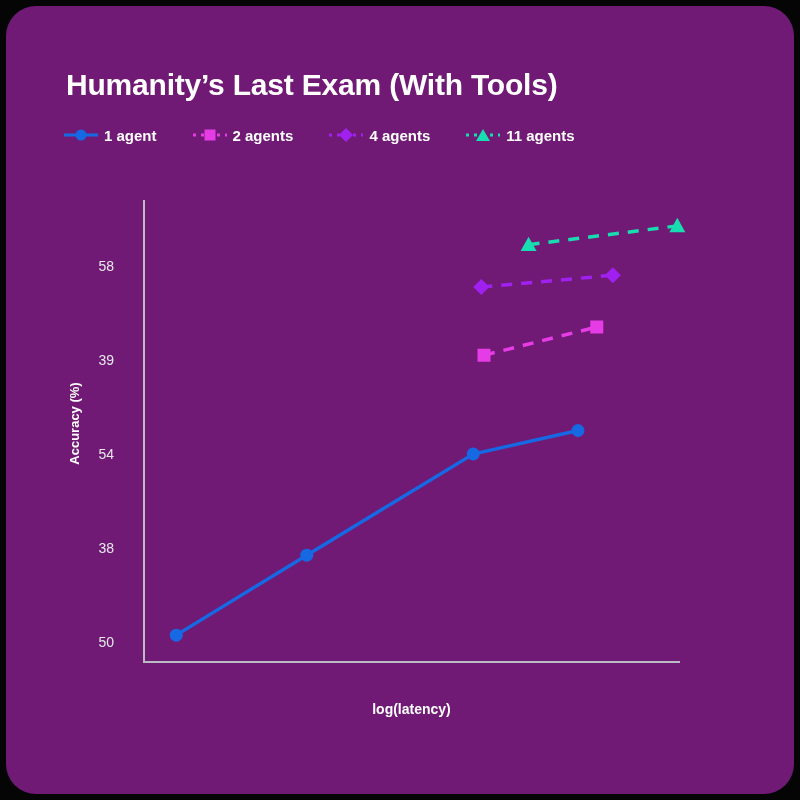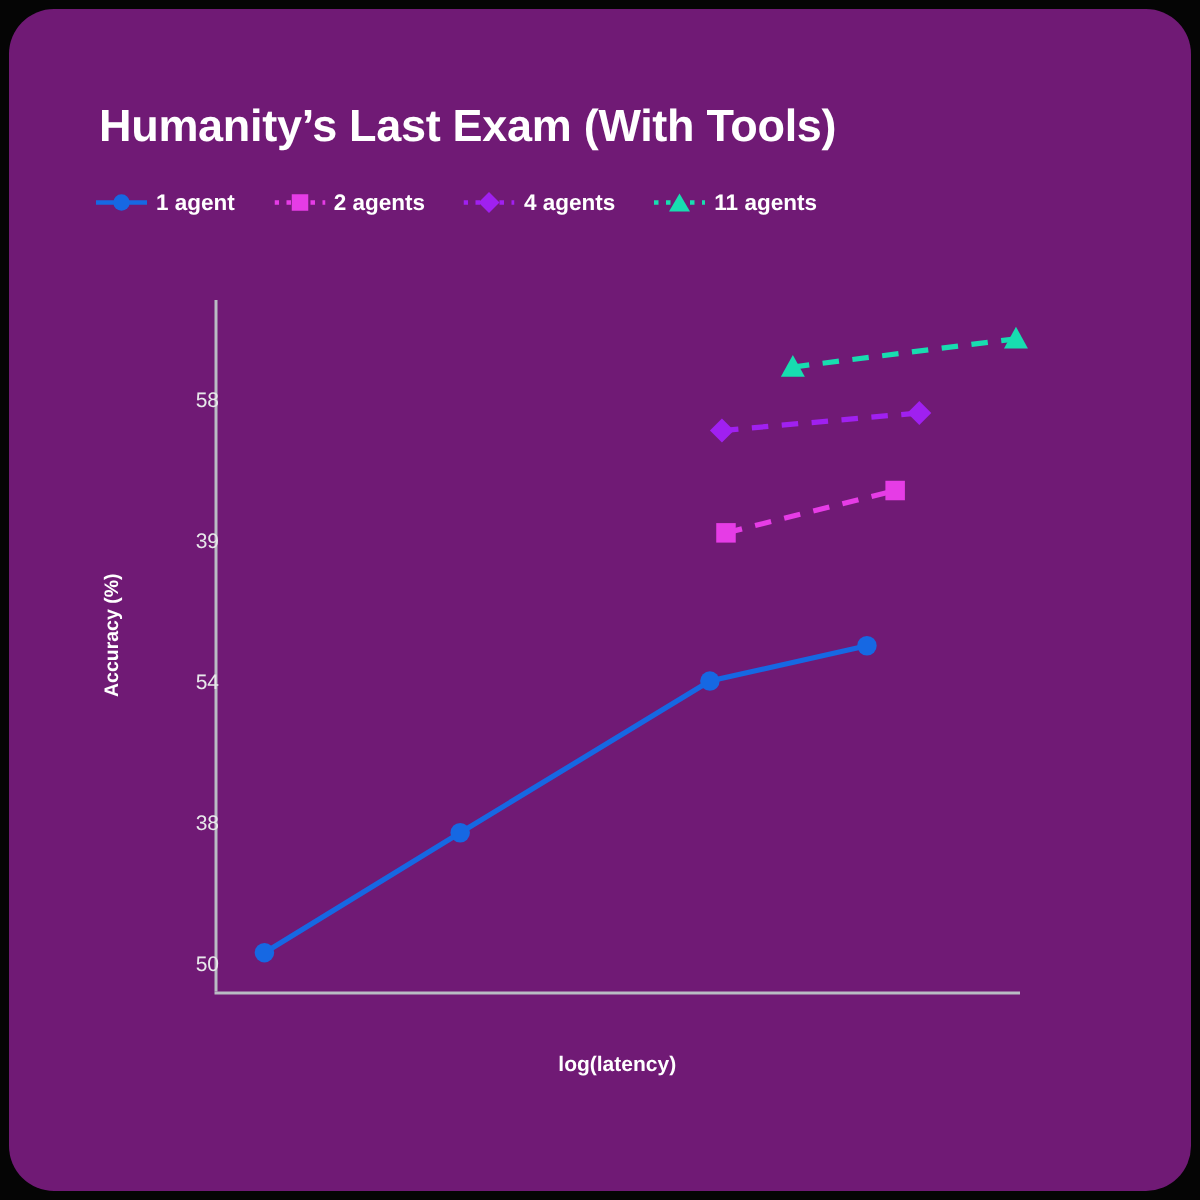--- a/index.html
+++ b/index.html
@@ -33,21 +33,21 @@
     color: #ffffff;
     letter-spacing: -0.2px;
     white-space: nowrap;
   }
   #legend {
     position: absolute;
     left: 58px;
     top: 118px;
     display: flex;
     align-items: center;
-    gap: 26px;
+    gap: 36px;
     height: 22px;
   }
   .legend-item {
     display: flex;
     align-items: center;
     gap: 6px;
     height: 22px;
   }
   .legend-key {
     position: relative;
@@ -89,21 +89,21 @@
     position: absolute;
     right: 0;
     width: 40px;
     text-align: right;
     font-size: 14px;
     color: #e7e8ea;
     transform: translateY(-50%);
   }
   #y-ticks {
     position: absolute;
-    left: 88px;
+    left: 56px;
     top: 0;
     width: 52px;
     height: 788px;
     text-decoration: underline;
   }
   #y-axis-title {
     position: absolute;
     left: -12px;
     top: 410px;
     width: 160px;

